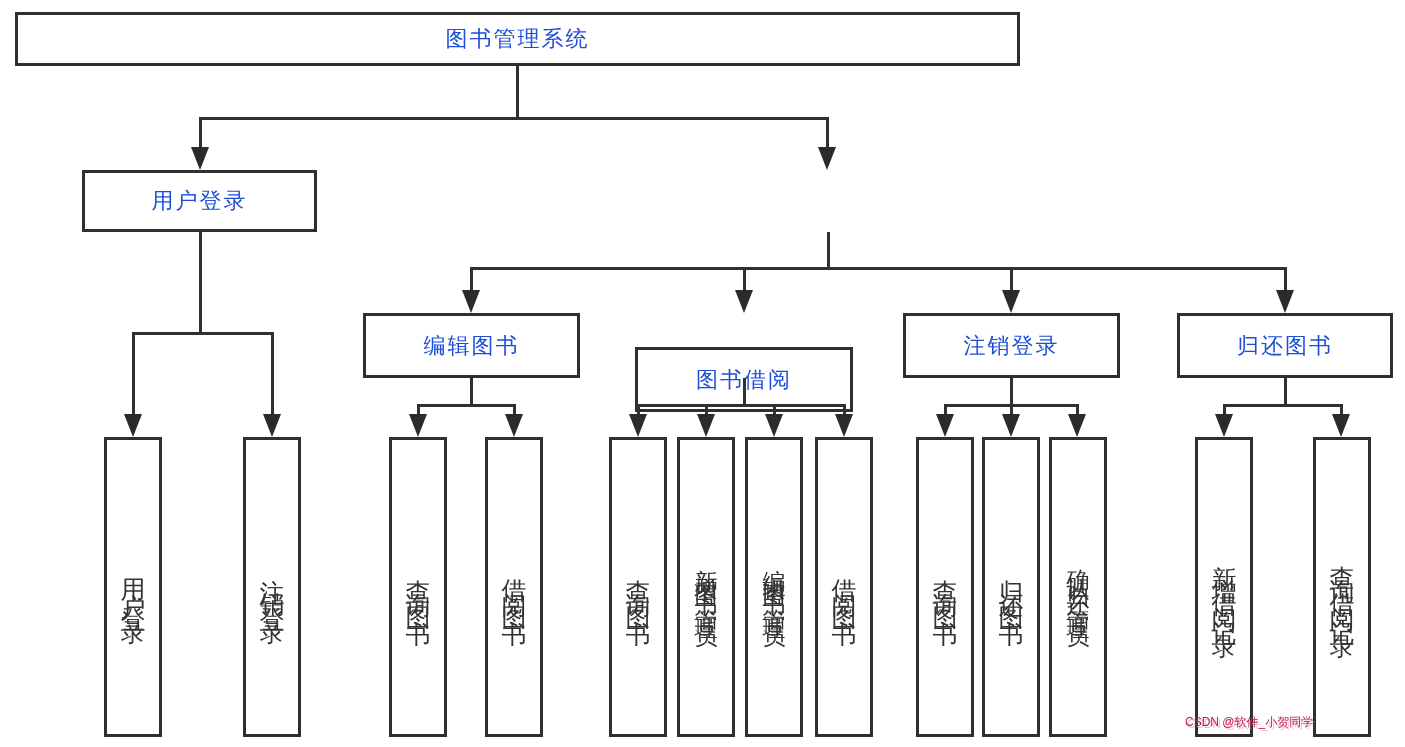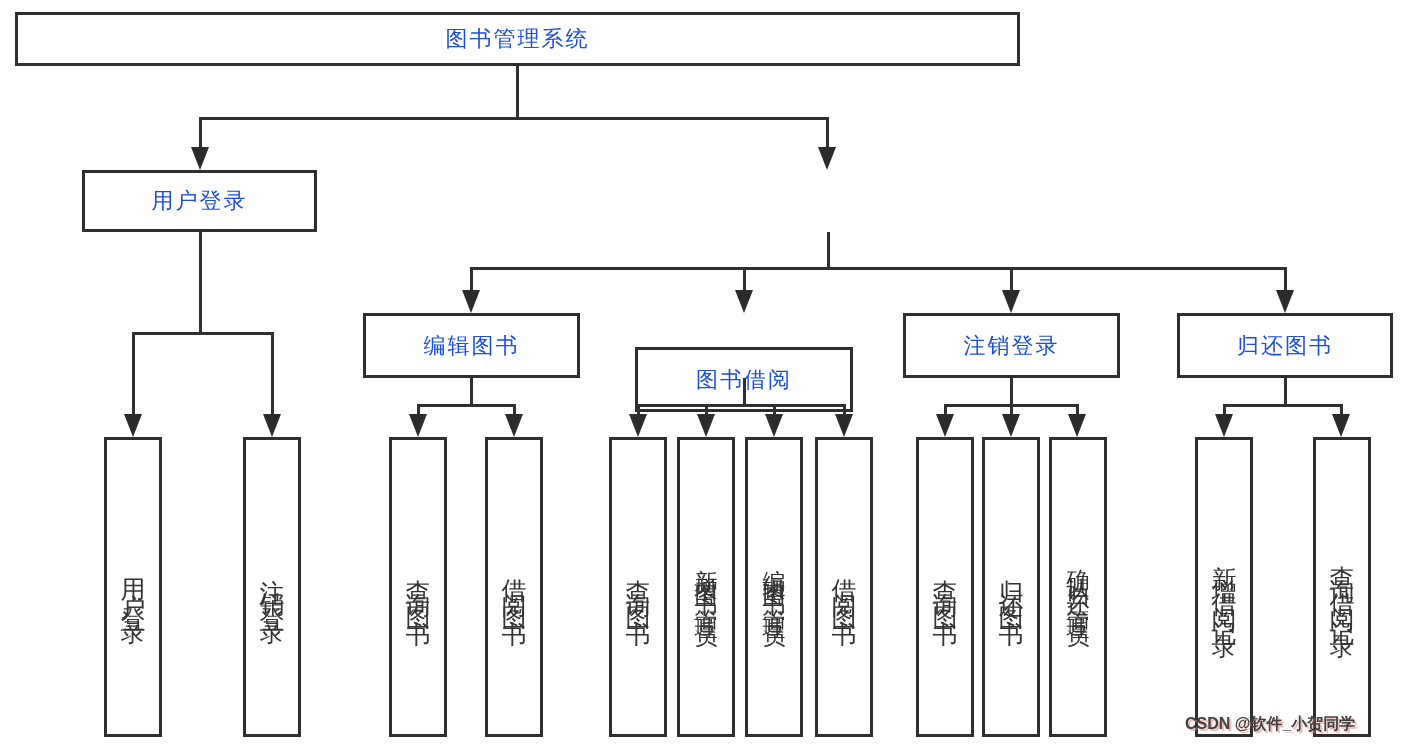--- a/index.html
+++ b/index.html
@@ -24,24 +24,23 @@
   }
   .leaf.long .vtext{font-size:23px;letter-spacing:8px;}
   .vl{position:absolute;width:3px;background:#303030;}
   .hl{position:absolute;height:3px;background:#303030;}
   .arr{
     position:absolute;width:0;height:0;
     border-left:9px solid transparent;border-right:9px solid transparent;
     border-top:23px solid #2b2b2b;
   }
   .watermark{
-    position:absolute;left:1185px;top:714px;font-size:16px;
-    color:#404040;text-shadow:2px 2px 0 rgba(226,130,130,0.55);
+    position:absolute;left:1185px;top:714px;font-size:12px;
+    color:#be185d;text-shadow:2px 2px 0 rgba(226,130,130,0.55);
     white-space:nowrap;
-    font-weight:bold;
   }
 </style>
 </head>
 <body>
 
 <div id="canvas">
 
   <div class="box" style="left:15px;top:12px;width:1005px;height:54px;">
     <span>图书管理系统</span>
   </div>

